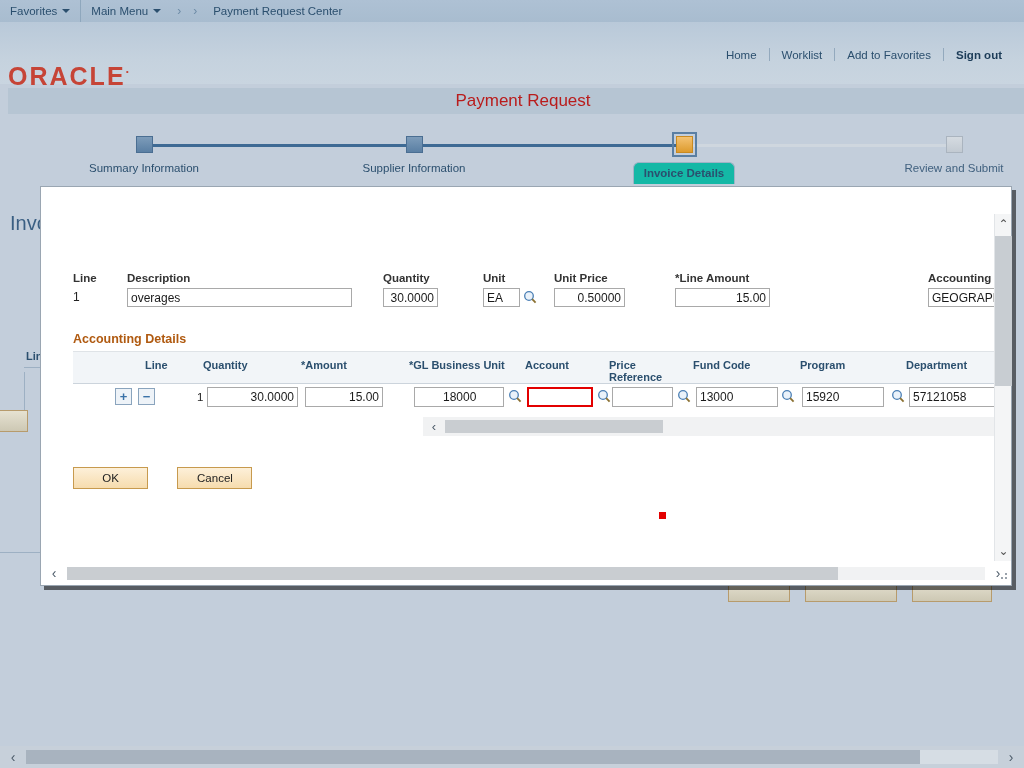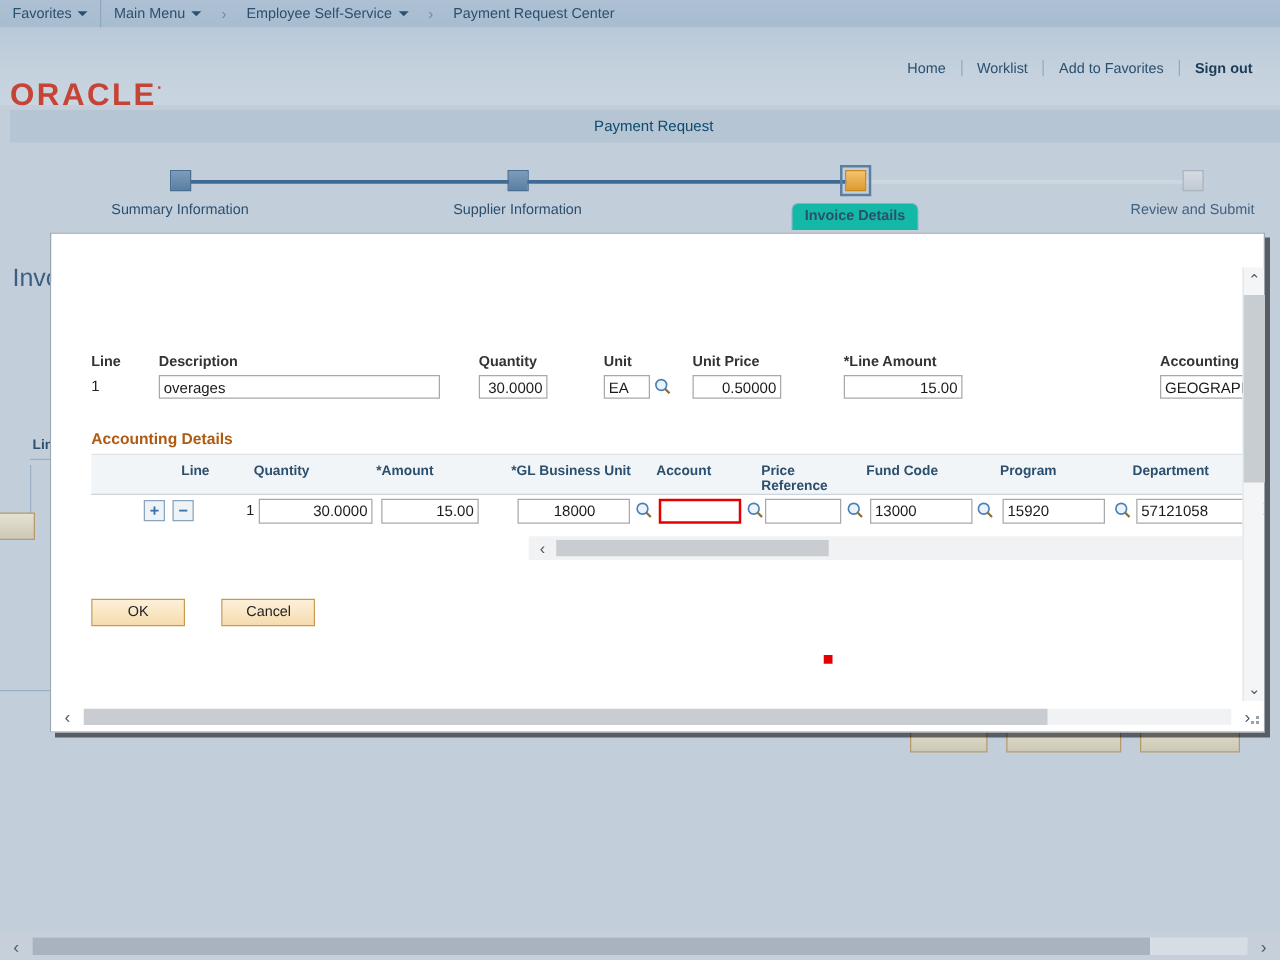--- a/index.html
+++ b/index.html
@@ -47,21 +47,21 @@
   .hdr-links a { color:#2b4f6e; text-decoration:none; padding: 0 12px; }
   .hdr-links a.strong { font-weight: bold; color:#1c3c58; }
   .hdr-links .vsep { width:1px; height:13px; background:#93a9bd; }
 
   
   .titleband {
     position:absolute; left:8px; top:88px; width:1030px; height:26px;
     background:#b6c5d3;
     display:flex; align-items:center; justify-content:center;
   }
-  .titleband .t { font-size:12px; color:#0c4a6e; }
+  .titleband .t { font-size:17px; color:#b91c1c; }
 
   
   .wizwrap { position:absolute; left:0; top:114px; width:1024px; height:68px; }
   .wizline { position:absolute; top:30px; left:146px; width:808px; height:3px; background:#cfd7df; }
   .wizline-done { position:absolute; top:30px; left:146px; width:538px; height:3px; background:#3e6a94; }
   .step { position:absolute; top:0; text-align:center; }
   .step .box {
     width:17px; height:17px; margin: 22px auto 0 auto;
     background: linear-gradient(to bottom,#7d9cba,#5a7fa3);
     border:1px solid #4a6e92;
@@ -114,21 +114,21 @@
   .modal-title {
     height:26px; background:#ffffff; border-bottom:1px solid #cfd7de;
     display:flex; align-items:center; padding-left:12px; position:relative;
   }
   .modal-title .ttxt { font-size:12.5px; color:#2f5e8c; }
   .modal-close {
     position:absolute; right:5px; top:3px; width:16px; height:16px;
     border:1px solid #bcc6d0; background:#f3f6f9;
     font-size:11px; color:#7d8b99; text-align:center; line-height:14px;
   }
-  .modal-body { position:absolute; left:0; top:27px; right:0; bottom:24px; background:#fff; overflow:hidden;margin-top:12px; }
+  .modal-body { position:absolute; left:0; top:27px; right:0; bottom:24px; background:#fff; overflow:hidden; }
 
   
   .vscroll {
     position:absolute; right:0; top:27px; bottom:24px; width:17px;
     background:#f4f5f6; border-left:1px solid #e2e5e8;
   }
   .vscroll .vup, .vscroll .vdn {
     position:absolute; left:0; width:17px; height:20px;
     text-align:center; font-size:12px; color:#555; line-height:20px;
   }
@@ -229,24 +229,20 @@
     <div class="navitem">
       <span>Favorites</span>
       <span class="caret"></span>
     </div>
     <div class="sep"></div>
     <div class="navitem">
       <span>Main Menu</span>
       <span class="caret"></span>
     </div>
     <span class="crumb-arrow">›</span>
-    <div class="navitem">
-      <span>Employee Self-Service</span>
-      <span class="caret"></span>
-    </div>
     <span class="crumb-arrow">›</span>
     <div class="navitem">
       <span>Payment Request Center</span>
     </div>
   </div>
 
   <div class="brandband">
     <div class="oracle-logo">
       <span>ORACLE</span><span class="dot">·</span>
     </div>

